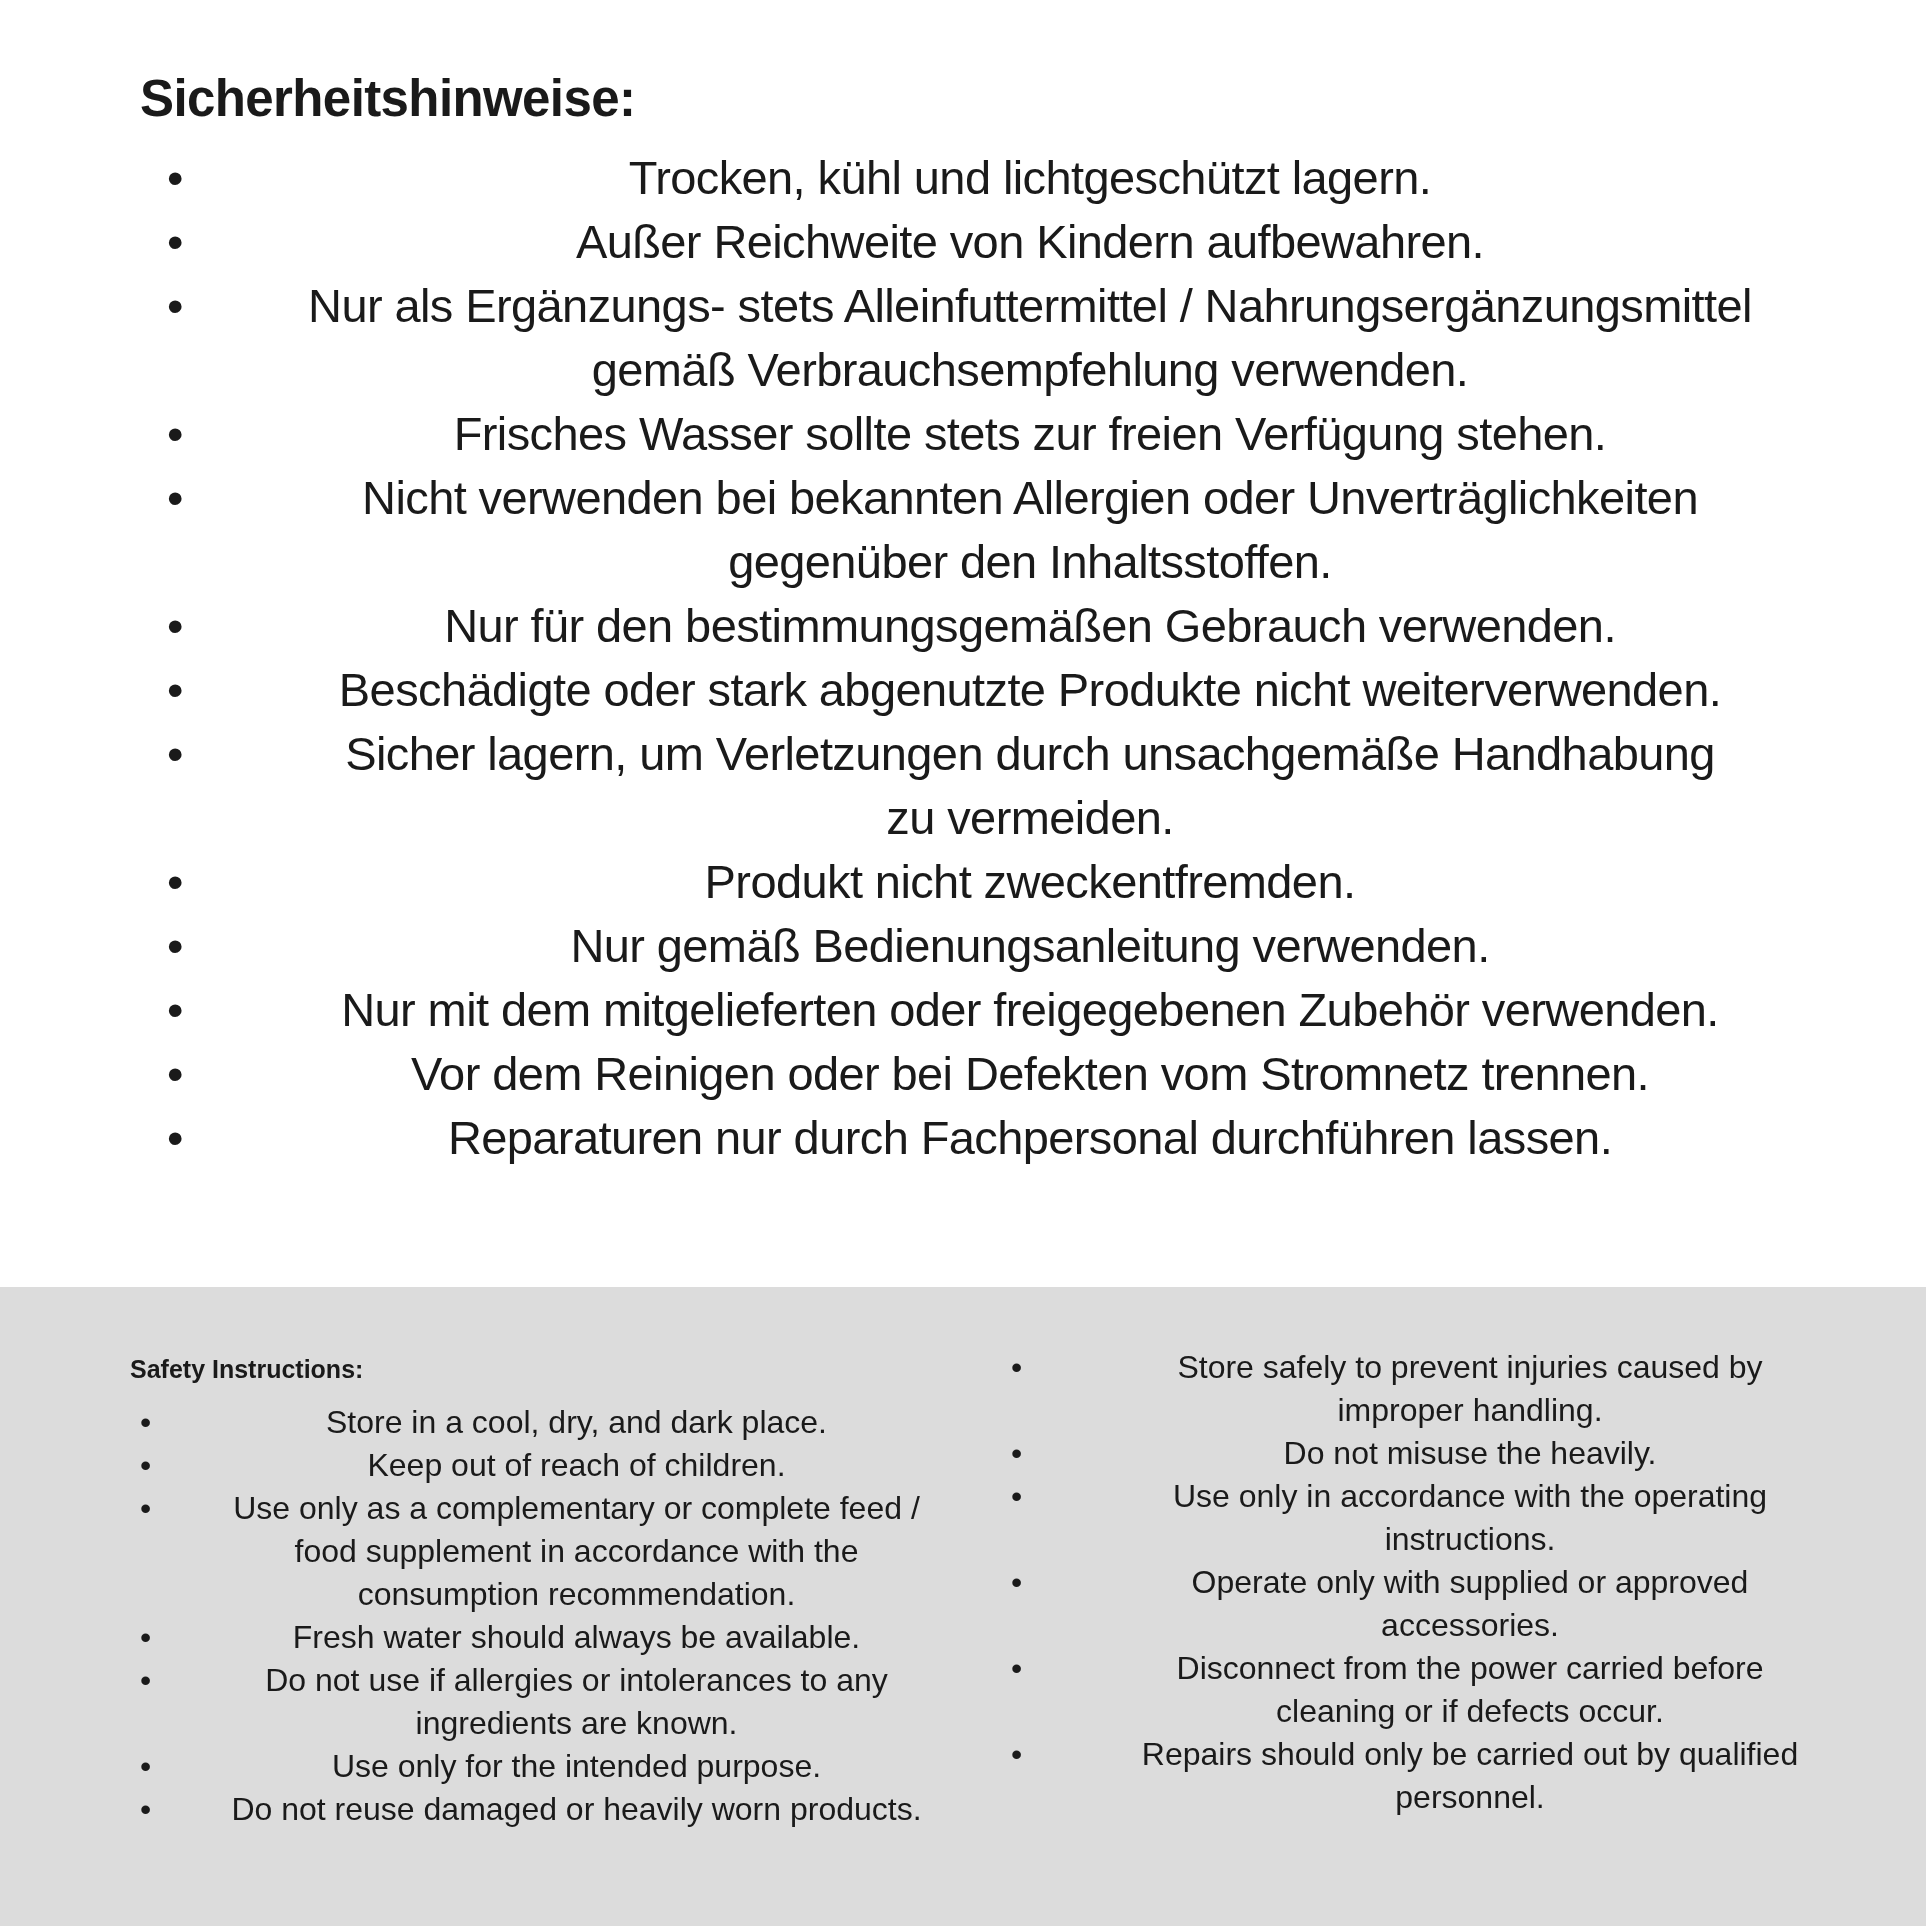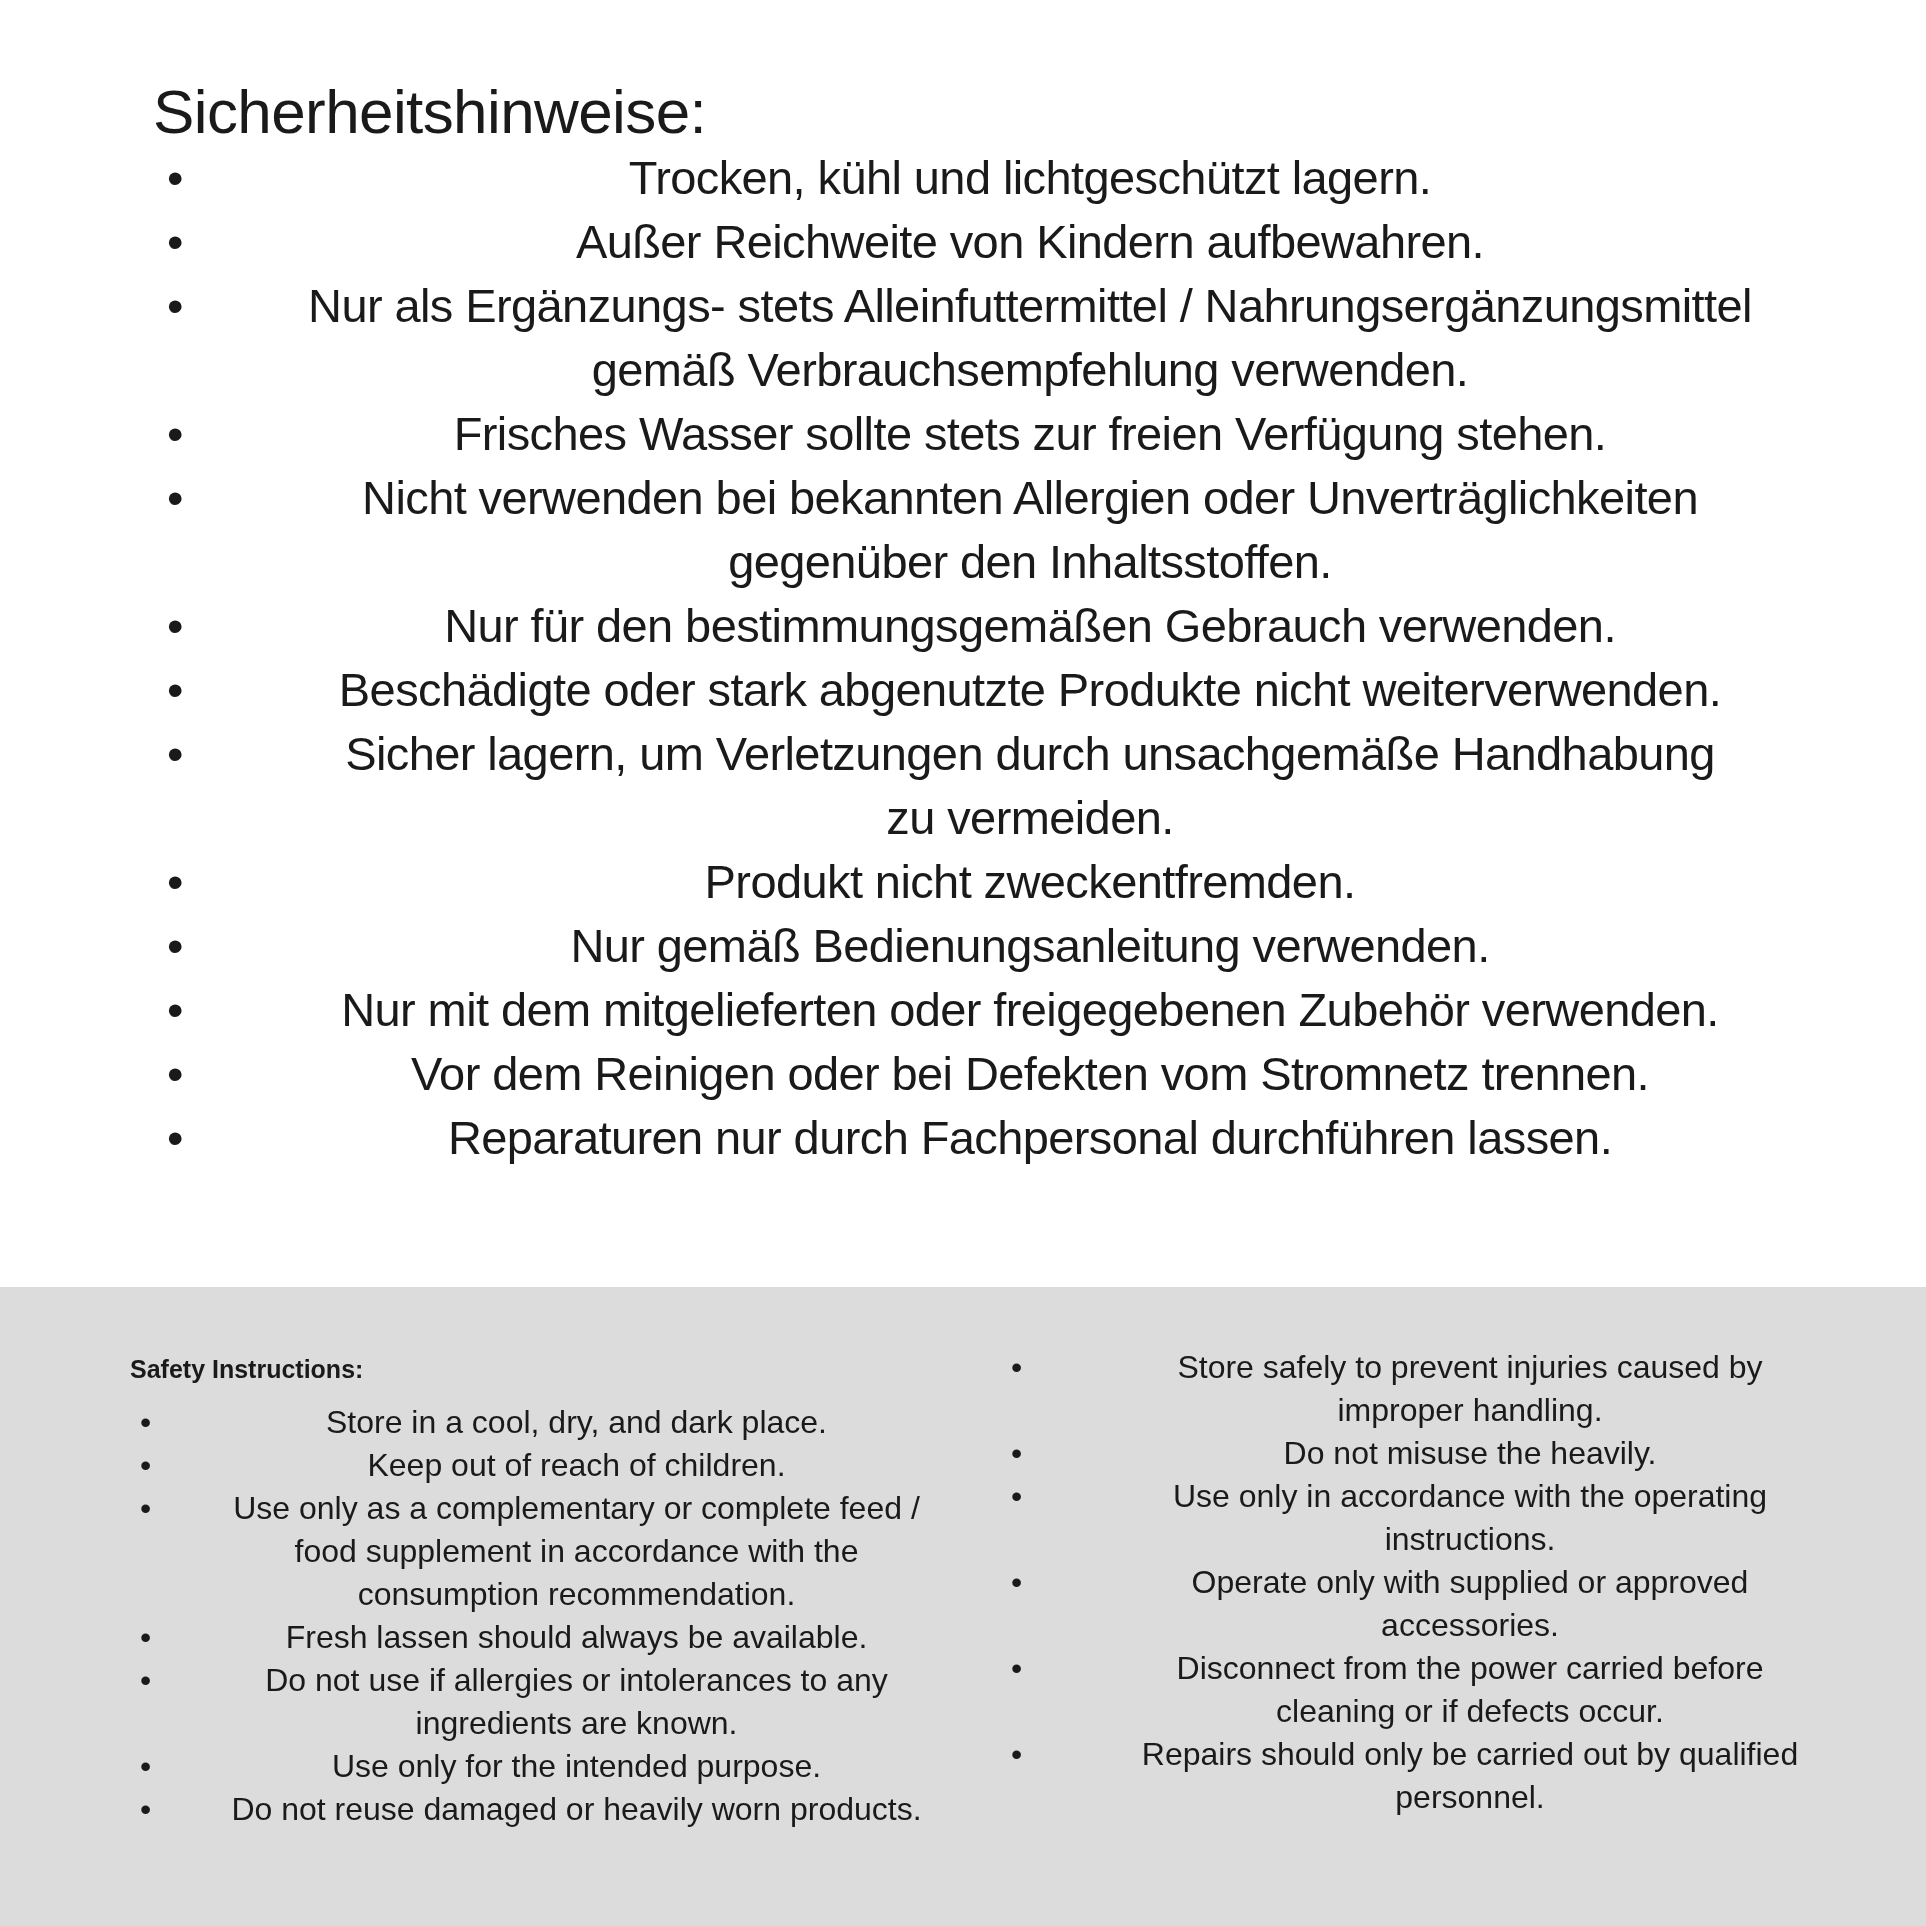--- a/index.html
+++ b/index.html
@@ -11,23 +11,23 @@
     font-family: "Liberation Sans", sans-serif;
     color: #1a1a1a;
     overflow: hidden;
   }
 
   
   .de-title {
     position: absolute;
     left: 137px;
     top: 60px;
-    margin: 16px;
-    font-size: 62px;
-    font-weight: 400;
+    margin: 3px;
+    font-size: 51px;
+    font-weight: 700;
     line-height: 71px;
     letter-spacing: -0.6px;
     white-space: nowrap;
   }
   ul.list {
     list-style: none;
     margin: 0;
     padding: 0;
   }
   .de-list {
@@ -172,21 +172,21 @@
         <span class="text">Keep out of reach of children.</span>
       </li>
       <li>
         <span class="bullet">•</span>
         <span class="text">Use only as a complementary or complete feed /
 food supplement in accordance with the
 consumption recommendation.</span>
       </li>
       <li>
         <span class="bullet">•</span>
-        <span class="text">Fresh lassen should always be available.</span>
+        <span class="text">Fresh water should always be available.</span>
       </li>
       <li>
         <span class="bullet">•</span>
         <span class="text">Do not use if allergies or intolerances to any
 ingredients are known.</span>
       </li>
       <li>
         <span class="bullet">•</span>
         <span class="text">Use only for the intended purpose.</span>
       </li>

